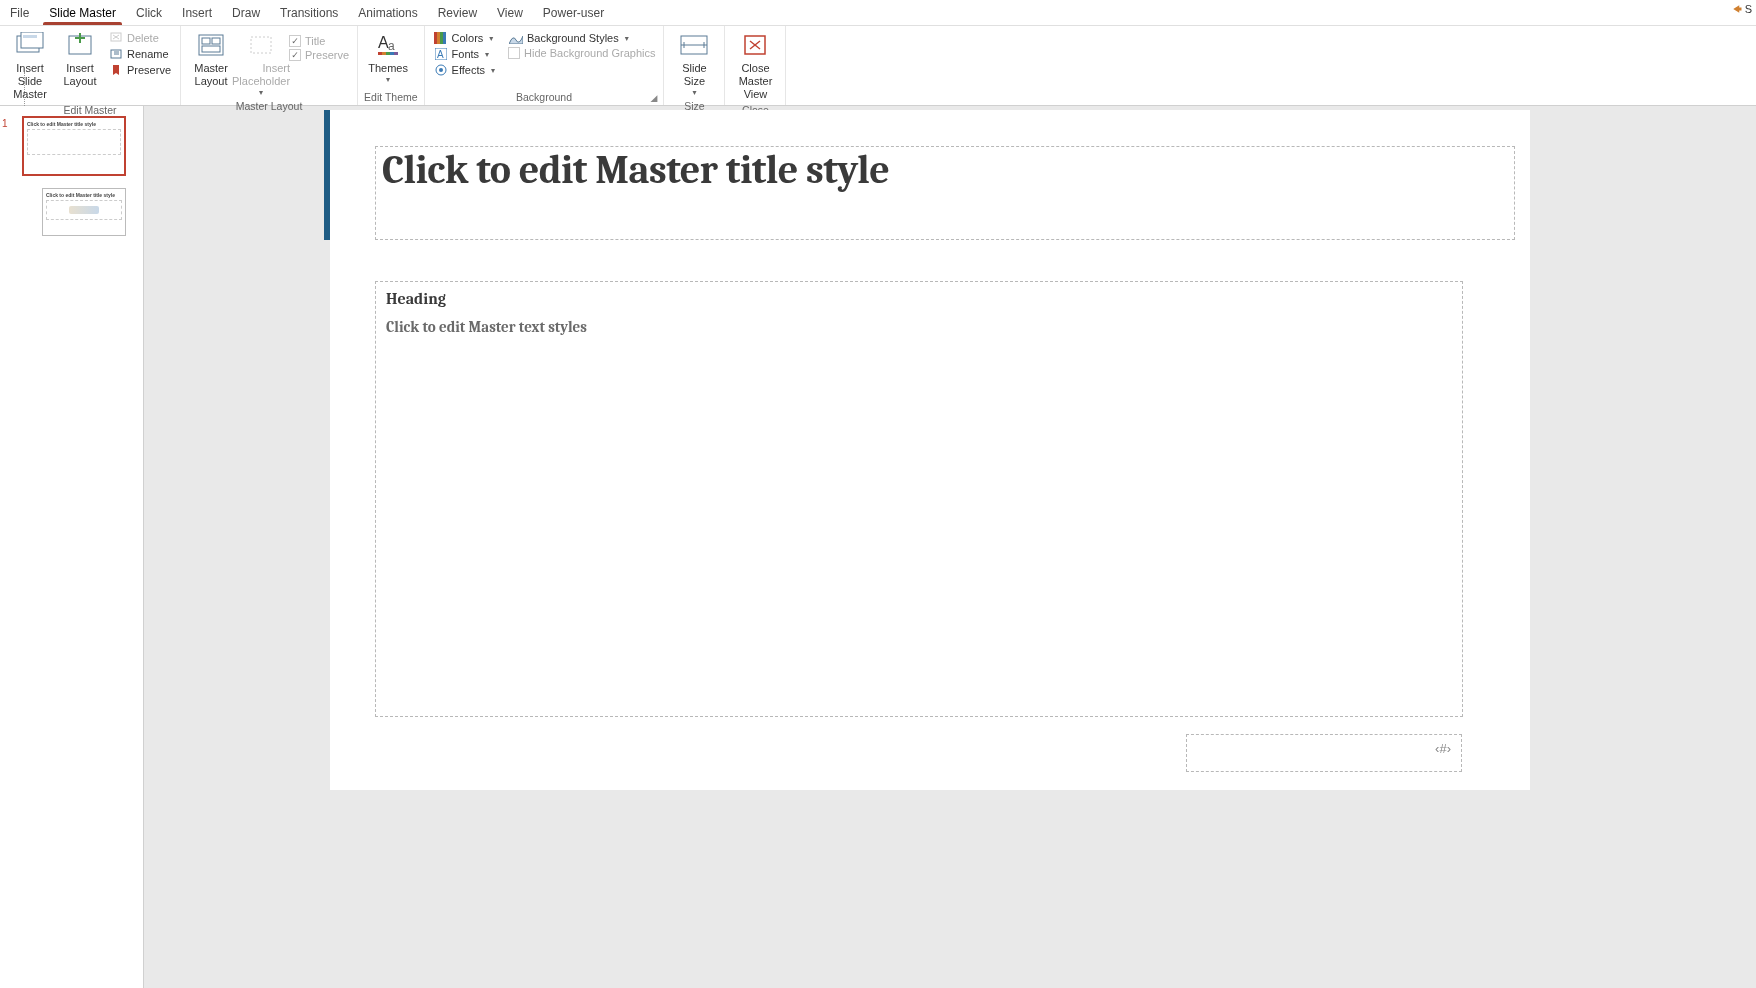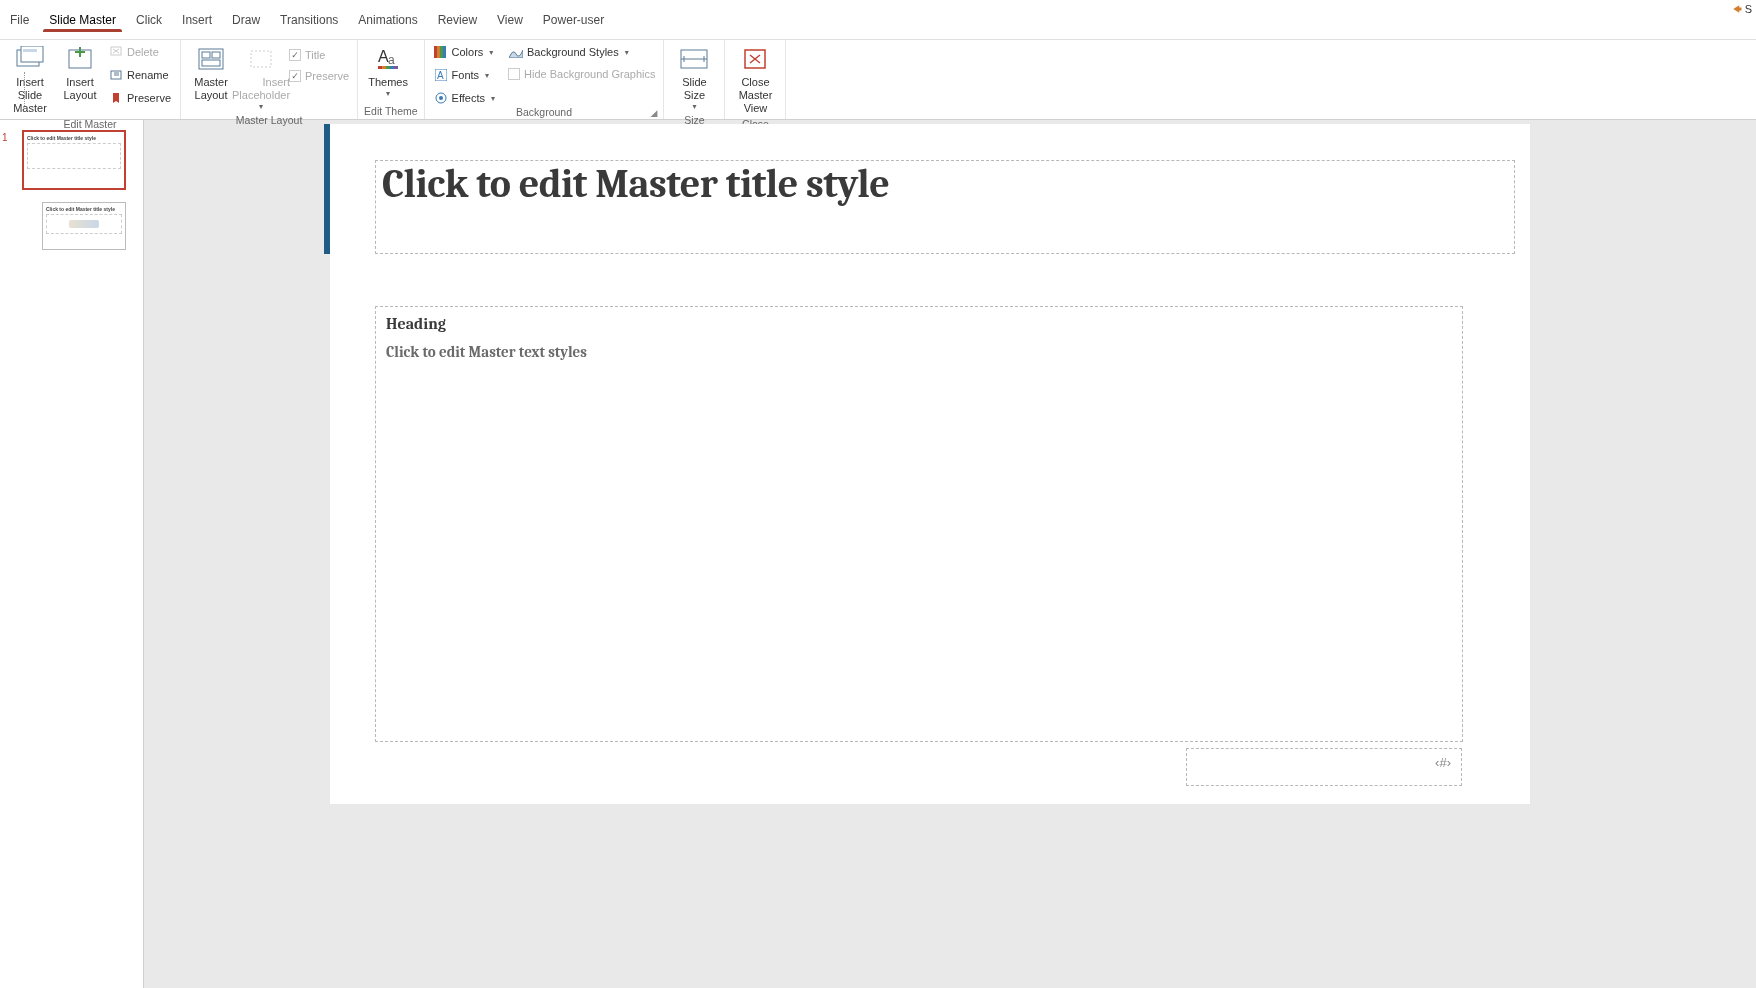--- a/index.html
+++ b/index.html
@@ -1,37 +1,37 @@
 <!DOCTYPE html>
 <html><head>
 <meta charset="utf-8">
 <style>
 * { margin: 0; padding: 0; box-sizing: border-box; font-family: "Segoe UI", Tahoma, sans-serif; }
 body { background: #fff; overflow: hidden; width: 1756px; height: 988px; }
 
 
-.tab-bar { height: 40px; display: flex; align-items: center; border-bottom: 1px solid #e0e0e0; background: #fff; position: relative; }
+.tab-bar { height: 26px; display: flex; align-items: center; border-bottom: 1px solid #e0e0e0; background: #fff; position: relative; }
 .tab { padding: 4px 10px; font-size: 12px; color: #4a4a4a; cursor: pointer; }
 .tab.active { color: #000000; font-weight: 500; position: relative; }
 .tab.active::after { content:""; position:absolute; left:4px; right:4px; bottom:-1px; height:3px; background:#a84131; border-radius:2px 2px 0 0; }
 .share-btn { position: absolute; right: 4px; top: 3px; font-size: 11px; color: #333; display:flex; align-items:center; gap:2px; }
 
 
 .ribbon { height: 80px; background: #fff; border-bottom: 1px solid #d0d0d0; display: flex; }
 .ribbon-group { border-right: 1px solid #e6e6e6; padding: 2px 6px 0 6px; display:flex; flex-direction:column; justify-content:space-between; }
 .ribbon-group-body { display:flex; align-items:flex-start; gap:2px; flex:1; }
 .ribbon-group-label { text-align:center; font-size:10.5px; color:#666; padding-bottom:2px; position:relative; }
 .ribbon-group-label .launcher { position:absolute; right:0; bottom:2px; font-size:9px; color:#888; }
 
 .big-btn { display:flex; flex-direction:column; align-items:center; justify-content:flex-start; width:48px; padding:2px 2px; font-size:11px; color:#333; line-height:1.2; text-align:center; cursor:pointer; }
 .big-btn.disabled { color:#aaa;text-align:right; }
 .big-btn .icon-box { width:32px; height:30px; display:flex; align-items:center; justify-content:center; margin-bottom:2px; }
 .big-btn .caret { font-size:8px; color:#666; }
 
-.small-stack { display:flex; flex-direction:column; gap:7px; padding-top:2px; }
+.small-stack { display:flex; flex-direction:column; gap:0; padding-top:2px; }
 .small-btn { display:flex; align-items:center; gap:4px; font-size:11px; color:#333; padding:1px 3px; cursor:pointer; white-space:nowrap; }
 .small-btn.disabled { color:#aaa; }
 .small-btn .mini-icon { width:14px; height:14px; display:inline-flex; align-items:center; justify-content:center; font-size:11px; }
 .small-btn .caret { font-size:8px; color:#666; margin-left:2px; }
 
 .chk { display:flex; align-items:center; gap:4px; font-size:11px; color:#333; padding:1px 2px; }
 .chk.disabled { color:#aaa; }
 .chk .box { width:12px; height:12px; border:1px solid #888; display:inline-flex; align-items:center; justify-content:center; font-size:9px; color:#666; background:#fff; }
 .chk.disabled .box { border-color:#ccc; }
 
@@ -49,21 +49,21 @@
 .thumb.layout .t-body::after { content:""; width:30px; height:8px; background:linear-gradient(90deg,#e8e0d0,#c8d8e8); border-radius:2px; }
 .dotted-connector { position:absolute; left:24px; top:72px; bottom:auto; height:34px; border-left:1px dotted #999; }
 
 .canvas-wrap { flex:1; display:flex; align-items:flex-start; justify-content:center; overflow:auto; padding:4px 0 0 0; }
 .slide { background:#fff; width:1200px; height:680px; position:relative; margin-left:-40px; }
 .accent-bar { position:absolute; left:-6px; top:0; width:6px; height:130px; background:#1f5d85; }
 
 .title-ph { position:absolute; left:45px; top:36px; width:1140px; height:94px; border:1px dashed #b8b8b8; padding:0 6px; }
 .title-ph .title-text { font-size:40px; font-weight:700; color:#3a3a3a; font-family: Cambria, Georgia, serif; letter-spacing:-0.5px; }
 
-.body-ph { position:absolute; left:45px; top:182px; width:1088px; height:436px; border:1px dashed #b8b8b8; padding:8px 10px; }
+.body-ph { position:absolute; left:45px; top:171px; width:1088px; height:436px; border:1px dashed #b8b8b8; padding:8px 10px; }
 .body-ph .hdr { font-size:16px; font-weight:700; color:#3a3a3a; font-family: Cambria, Georgia, serif; }
 .body-ph .txt { font-size:15px; color:#6a6a6a; margin-top:10px; font-family: Cambria, Georgia, serif; font-weight: bold; }
 
 .footer-ph { position:absolute; right:68px; bottom:18px; width:276px; height:38px; border:1px dashed #b8b8b8; padding:6px 10px; text-align:right; font-size:13px; color:#888; font-family: Cambria, Georgia, serif; }
 
 
 svg { display:block; }
 </style>
 </head>
 <body>

